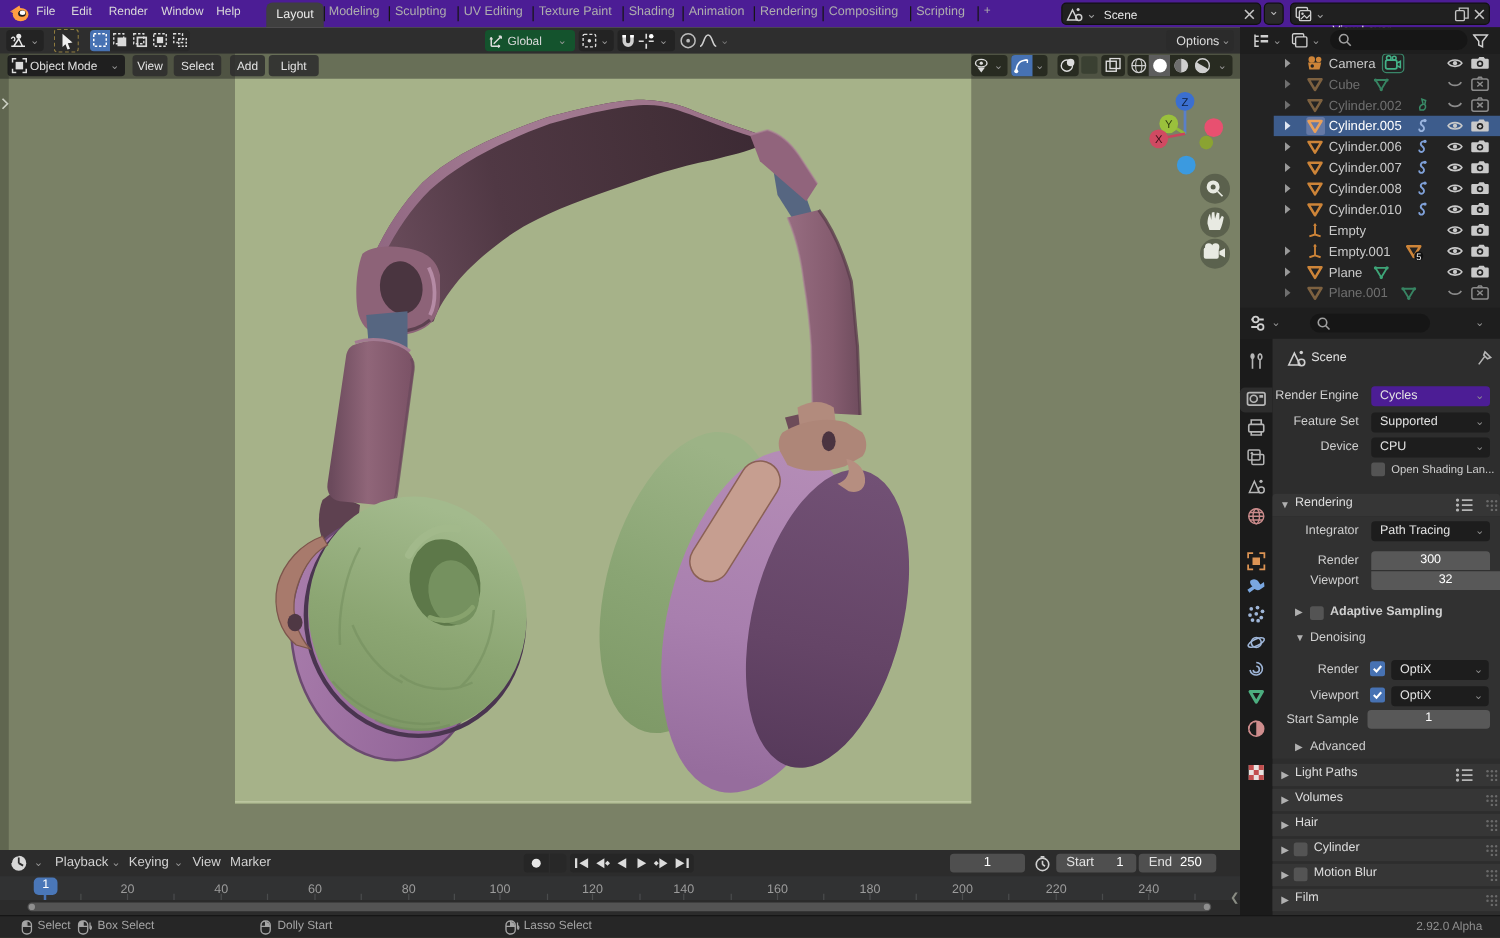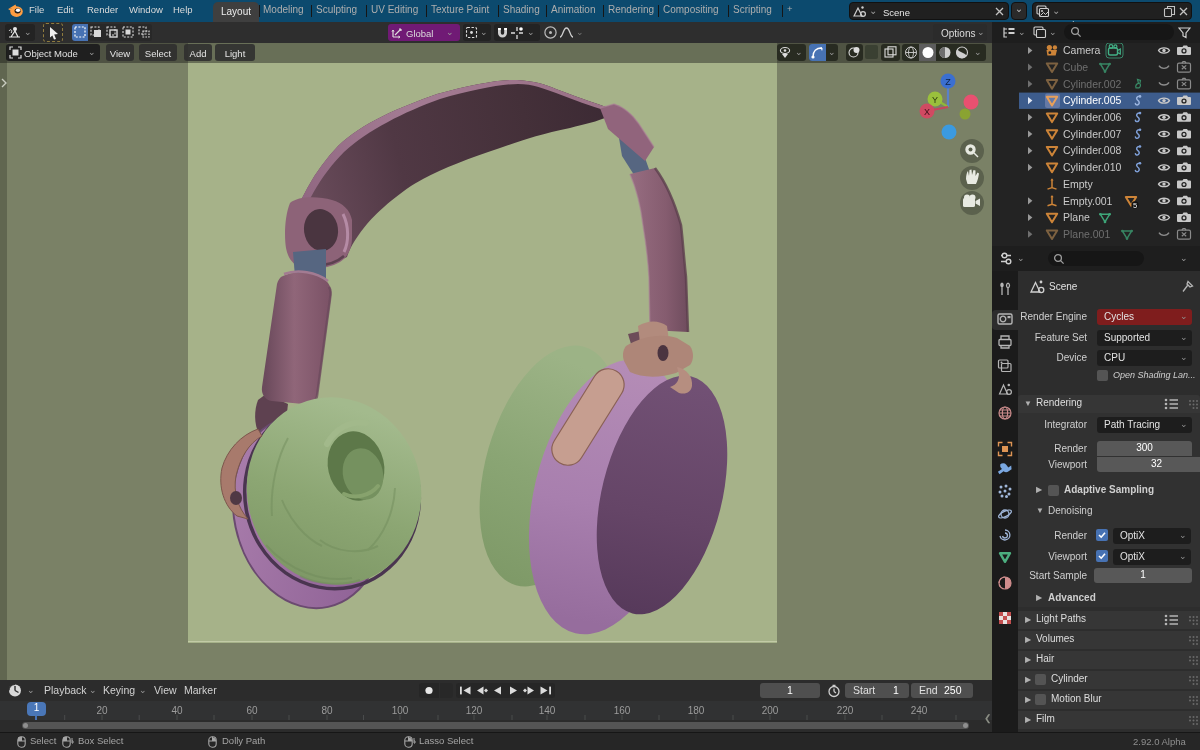--- a/index.html
+++ b/index.html
@@ -7,21 +7,21 @@
     font-family:"Liberation Sans", sans-serif; }
   .abs { position:absolute; }
   #stage { position:relative; width:1200px; height:750px; }
   .txt { color:#d4d4d4; font-size:9.5px; white-space:nowrap; }
   .menu { color:#dadada; font-size:9.5px; white-space:nowrap; }
 </style>
 </head>
 <body>
 <div id="stage">
 
-  <div class="abs" id="topbar" style="left:0;top:0;width:1200px;height:22px;background:#0c4a6e;padding-left:32px;">
+  <div class="abs" id="topbar" style="left:0;top:0;width:1200px;height:22px;background:#4c1d95;padding-left:32px;">
 
     <svg class="abs" style="left:7px;top:3px;" width="17" height="16" viewBox="0 0 17 16">
       <ellipse cx="9.5" cy="8.6" rx="6.3" ry="5.3" fill="#ff9e42"></ellipse>
       <ellipse cx="10.6" cy="7.8" rx="3.1" ry="2.6" fill="#1d1d1d"></ellipse>
       <ellipse cx="11.0" cy="7.2" rx="2.2" ry="1.8" fill="#fff"></ellipse>
       <path d="M1 6.2 L9 5.2 L5.5 8.6 Z" fill="#ff9e42"></path>
       <path d="M1.2 6.1 L8.5 1.4 L9.8 5.0 Z" fill="#ff9e42"></path>
     </svg>
     <span class="abs menu" style="left:29px;top:4px;">File</span>
     <span class="abs menu" style="left:57px;top:4px;">Edit</span>
@@ -247,21 +247,21 @@
       </svg>
       <svg class="abs" style="left:122px;top:4px;" width="12" height="12" viewBox="0 0 12 12">
         <rect x="1" y="1" width="10" height="10" fill="none" stroke="#ddd" stroke-width="1.1" stroke-dasharray="2 1.4"></rect>
         <rect x="3.5" y="3.5" width="5" height="5" fill="#d9d9d9"></rect>
       </svg>
       <svg class="abs" style="left:138px;top:4px;" width="12" height="12" viewBox="0 0 12 12">
         <rect x="1" y="1" width="7" height="7" fill="none" stroke="#ddd" stroke-width="1.1" stroke-dasharray="2 1.4"></rect>
         <rect x="5" y="5" width="6" height="6" fill="none" stroke="#d9d9d9" stroke-width="1.2" stroke-dasharray="1.6 1.2"></rect>
       </svg>
 
-      <div class="abs" style="left:388px;top:2px;width:72px;height:17px;background:#701a75;border-radius:3px;">
+      <div class="abs" style="left:388px;top:2px;width:72px;height:17px;background:#14532d;border-radius:3px;">
         <svg class="abs" style="left:3px;top:2px;" width="13" height="13" viewBox="0 0 13 13">
           <path d="M2 11 L2 4 M2 11 L9 11" stroke="#ddd" stroke-width="1.2" fill="none"></path>
           <path d="M2 4 L1 5.6 M2 4 L3 5.6 M9 11 L7.4 10 M9 11 L7.4 12" stroke="#ddd" stroke-width="1" fill="none"></path>
           <path d="M4 9 L10 3 M10 3 L10 5 M10 3 L8 3" stroke="#ddd" stroke-width="1.2" fill="none"></path>
         </svg>
         <span class="abs" style="left:18px;top:4px;color:#dcdcdc;font-size:9.5px;">Global</span>
         <span class="abs" style="left:58px;top:3px;color:#9a9a9a;font-size:9px;">⌄</span>
       </div>
 
       <div class="abs" style="left:463px;top:2px;width:28px;height:17px;background:#232323;border-radius:3px;">
@@ -826,39 +826,39 @@
         <path d="M2 13 L6.5 3.5 L11 13 Z" fill="none" stroke="#cfcfcf" stroke-width="1.3"></path>
         <circle cx="12.2" cy="11" r="2.6" fill="none" stroke="#cfcfcf" stroke-width="1.3"></circle>
         <circle cx="12" cy="3" r="1.4" fill="#cfcfcf"></circle>
       </svg>
       <span class="abs" style="left:31px;top:10px;color:#e2e2e2;">Scene</span>
       <svg class="abs" style="left:163px;top:9px;" width="13" height="13" viewBox="0 0 13 13">
         <path d="M7 1.5 L11.5 6 L9 7 L6 4 Z M6.5 5.5 L2 11.5" fill="none" stroke="#b5b5b5" stroke-width="1.3"></path>
       </svg>
 
       <div class="abs" style="right:113px;top:40px;white-space:nowrap;">Render Engine</div>
-      <div class="abs" style="left:79px;top:38px;width:95px;height:16px;background:#7f1d1d;border-radius:3px;">
+      <div class="abs" style="left:79px;top:38px;width:95px;height:16px;background:#4c1d95;border-radius:3px;">
         <span class="abs" style="left:7px;top:2px;color:#e3e3e3;">Cycles</span>
         <span class="abs" style="left:83px;top:2px;color:#909090;font-size:9px;">⌄</span>
       </div>
 
       <div class="abs" style="right:113px;top:61px;white-space:nowrap;">Feature Set</div>
       <div class="abs" style="left:79px;top:59px;width:95px;height:16px;background:#1d1d1d;border-radius:3px;">
         <span class="abs" style="left:7px;top:2px;color:#e3e3e3;">Supported</span>
         <span class="abs" style="left:83px;top:2px;color:#909090;font-size:9px;">⌄</span>
       </div>
 
       <div class="abs" style="right:113px;top:81px;white-space:nowrap;">Device</div>
       <div class="abs" style="left:79px;top:79px;width:95px;height:16px;background:#1d1d1d;border-radius:3px;">
         <span class="abs" style="left:7px;top:2px;color:#e3e3e3;">CPU</span>
         <span class="abs" style="left:83px;top:2px;color:#909090;font-size:9px;">⌄</span>
       </div>
 
       <div class="abs" style="left:79px;top:99px;width:11px;height:11px;background:#545454;border-radius:2px;"></div>
-      <span class="abs" style="left:95px;top:99px;white-space:nowrap;font-size:9px;font-style:italic;">Open Shading Lan...</span>
+      <span class="abs" style="left:95px;top:99px;white-space:nowrap;font-size:9px;">Open Shading Lan...</span>
 
       <div class="abs" style="left:0;top:124px;width:182px;height:18px;background:#363636;border-radius:3px 3px 0 0;">
         <span class="abs" style="left:6px;top:4px;color:#b0b0b0;font-size:8px;">▼</span>
         <span class="abs" style="left:18px;top:2px;color:#dedede;">Rendering</span>
         <svg class="abs" style="left:146px;top:3px;" width="15" height="12" viewBox="0 0 15 12">
           <g fill="#b5b5b5">
               <circle cx="2" cy="2" r="1.3"></circle>
               <circle cx="2" cy="6" r="1.3"></circle>
               <circle cx="2" cy="10" r="1.3"></circle>
             </g>
@@ -916,21 +916,21 @@
       </div>
       <div class="abs" style="left:95px;top:278px;width:78px;height:16px;background:#1d1d1d;border-radius:3px;">
         <span class="abs" style="left:7px;top:2px;color:#e3e3e3;">OptiX</span>
         <span class="abs" style="left:66px;top:2px;color:#909090;font-size:9px;">⌄</span>
       </div>
 
       <div class="abs" style="right:113px;top:299px;white-space:nowrap;">Start Sample</div>
       <div class="abs" style="left:76px;top:297px;width:98px;height:15px;background:#585858;border-radius:3px;color:#fff;text-align:center;padding-top:1px;">1</div>
 
       <span class="abs" style="left:18px;top:322px;color:#b0b0b0;font-size:8px;">▶</span>
-      <span class="abs" style="left:30px;top:321px;font-weight:bold;">Advanced</span>
+      <span class="abs" style="left:30px;top:321px;">Advanced</span>
 
       <div class="abs" style="left:0;top:340px;width:182px;height:18px;background:#363636;">
         <span class="abs" style="left:7px;top:4px;color:#b0b0b0;font-size:8px;">▶</span>
         <span class="abs" style="left:18px;top:2px;color:#dedede;">Light Paths</span>
         <svg class="abs" style="left:146px;top:3px;" width="15" height="12" viewBox="0 0 15 12">
           <g fill="#b5b5b5">
               <circle cx="2" cy="2" r="1.3"></circle>
               <circle cx="2" cy="6" r="1.3"></circle>
               <circle cx="2" cy="10" r="1.3"></circle>
             </g>
@@ -1046,21 +1046,21 @@
       <path d="M4.5 0.8 V5 M0.8 5 H8.2" stroke="#a5a5a5" stroke-width="1"></path>
       <path d="M1 1.5 A3.4 3.4 0 0 1 4.4 1 L4.4 5 L1 5 Z" fill="#a5a5a5"></path>
       <path d="M10 2 V7 M10 4.5 C11.5 4.5 11.5 7.5 10 7.5" stroke="#a5a5a5" stroke-width="1" fill="none"></path>
     </svg>
     <span class="abs" style="left:78px;top:2px;">Box Select</span>
     <svg class="abs" style="left:208px;top:3px;" width="9" height="12" viewBox="0 0 9 12">
       <rect x="0.8" y="0.8" width="7.4" height="10.4" rx="3.4" fill="none" stroke="#a5a5a5" stroke-width="1.1"></rect>
       <path d="M4.5 0.8 V5 M0.8 5 H8.2" stroke="#a5a5a5" stroke-width="1"></path>
       <path d="M4.6 1.5 A3.4 3.4 0 0 1 8 5 L4.6 5 Z" fill="#a5a5a5"></path>
     </svg>
-    <span class="abs" style="left:222px;top:2px;">Dolly Path</span>
+    <span class="abs" style="left:222px;top:2px;">Dolly Start</span>
     <svg class="abs" style="left:404px;top:3px;" width="12" height="12" viewBox="0 0 12 12">
       <rect x="0.8" y="0.8" width="7.4" height="10.4" rx="3.4" fill="none" stroke="#a5a5a5" stroke-width="1.1"></rect>
       <path d="M4.5 0.8 V5 M0.8 5 H8.2" stroke="#a5a5a5" stroke-width="1"></path>
       <path d="M4.6 1.5 A3.4 3.4 0 0 1 8 5 L4.6 5 Z" fill="#a5a5a5"></path>
       <path d="M10 2 V7 M10 4.5 C11.5 4.5 11.5 7.5 10 7.5" stroke="#a5a5a5" stroke-width="1" fill="none"></path>
     </svg>
     <span class="abs" style="left:419px;top:2px;">Lasso Select</span>
     <span class="abs" style="left:1133px;top:3px;color:#8f8f8f;font-size:9.5px;">2.92.0 Alpha</span>
   </div>
 

